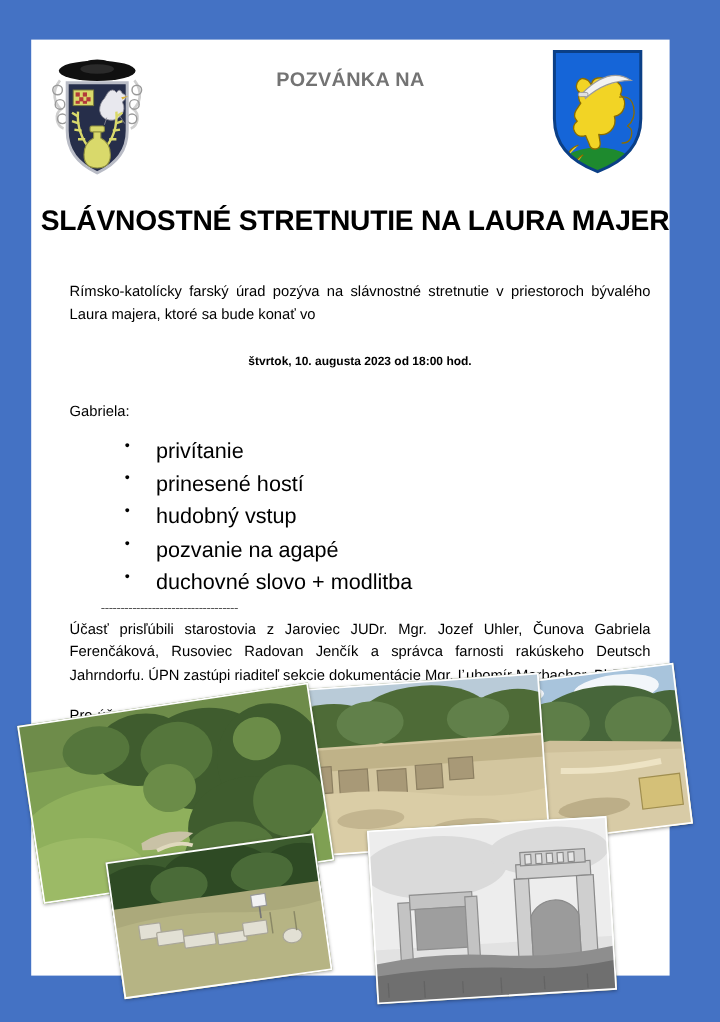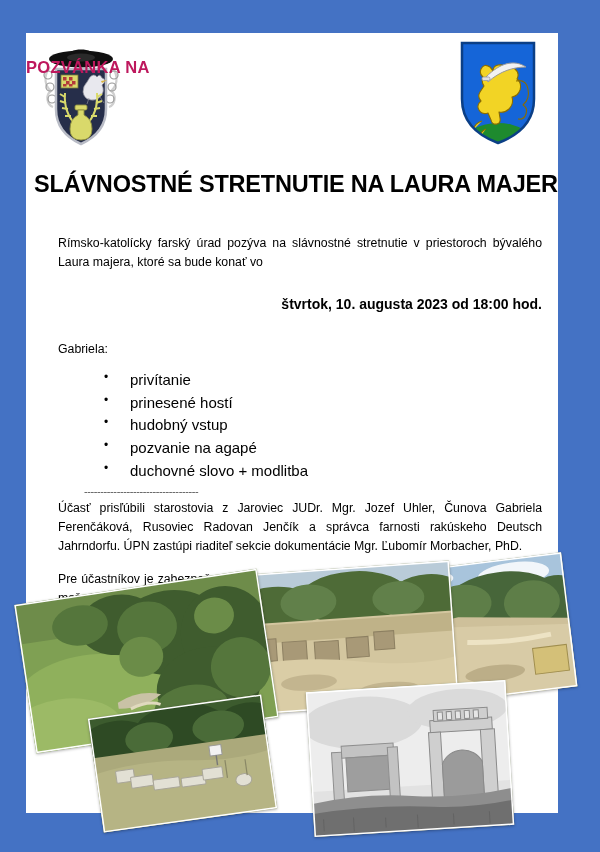--- a/index.html
+++ b/index.html
@@ -37,24 +37,25 @@
     top: 4px;
   }
   .crest-left  { left: 8px;  width: 94px; height: 112px; }
   .crest-right { right: 14px; width: 92px; height: 112px; }
   .crest svg { display: block; width: 100%; height: 100%; }
 
   .invite-kicker {
     position: absolute;
     left: 0; right: 0;
     top: 25px;
+    text-align: center;
     font-size: 16.5px;
     font-weight: bold;
     letter-spacing: 0.3px;
-    color: #be185d;
+    color: #737373;
   }
 
   
   .main-title {
     margin: 18px 0 0 0;
     padding: 0 8px;
     text-align: center;
     font-size: 23.5px;
     font-weight: bold;
     letter-spacing: -0.2px;
@@ -70,35 +71,35 @@
   }
   .para {
     font-size: 12.3px;
     line-height: 1.55;
     text-align: justify;
     margin: 0;
   }
   .p-intro  { margin-top: 36px; }
   .p-accent {
     margin-top: 22px;
-    text-align: right;
+    text-align: center;
     font-weight: bold;
-    font-size: 14px;
+    font-size: 10px;
   }
   .p-program-label {
     margin-top: 24px;
     font-size: 12.3px;
   }
   ul.program {
     margin: 10px 0 0 0;
     padding: 0 0 0 46px;
     list-style: none;
   }
   ul.program li {
-    font-size: 15px;
+    font-size: 18px;
     line-height: 1.52;
     position: relative;
     padding-left: 26px;
   }
   ul.program li::before {
     content: "\2022";
     position: absolute;
     left: 0;
     top: -1px;
     font-size: 12px;

